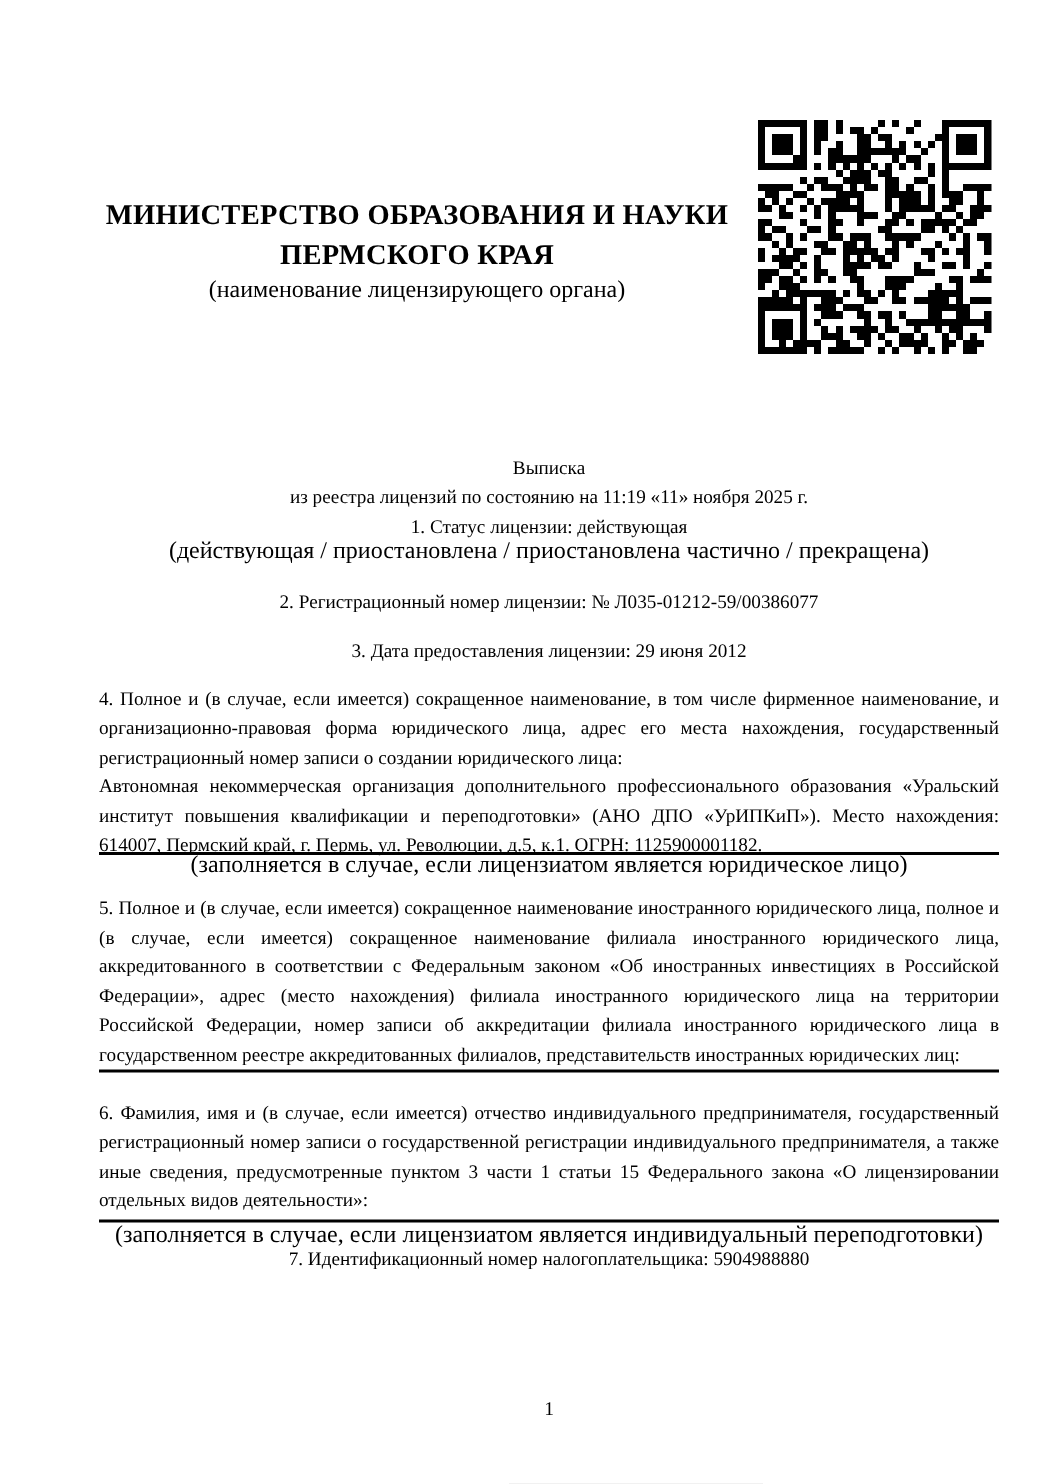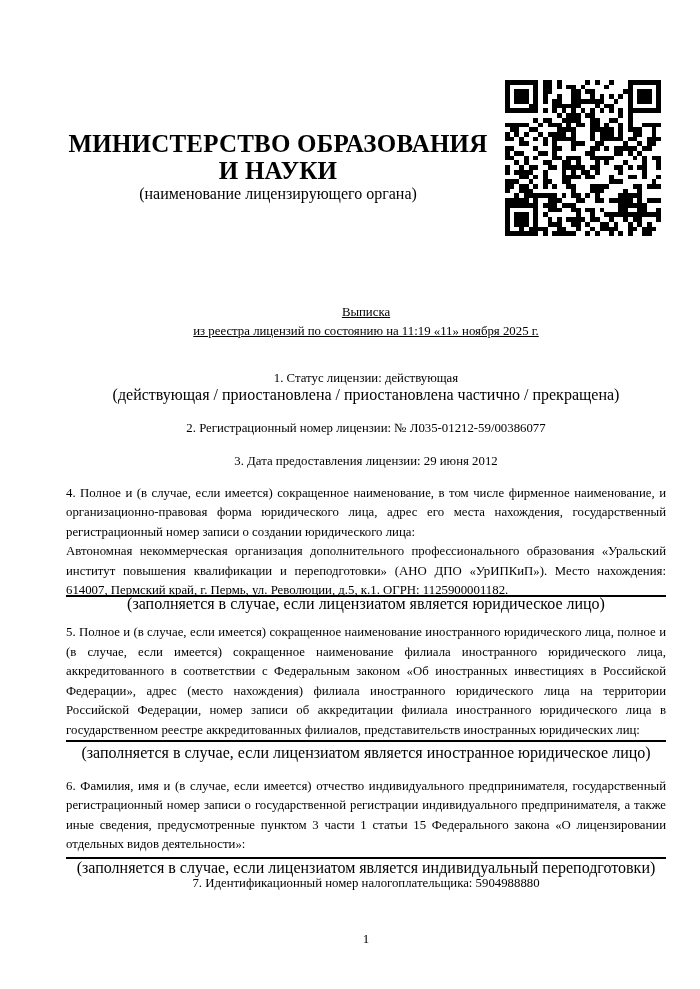--- a/index.html
+++ b/index.html
@@ -10,30 +10,30 @@
     color:#000;
     font-family:"Liberation Serif", serif;
     margin:0 auto;
     overflow:hidden;
   }
   
   .qr{position:absolute;top:80px;left:505px;width:156px;height:156px;}
   .qr svg{display:block;width:156px;height:156px;shape-rendering:crispEdges;}
   
   .header{position:absolute;top:130px;left:66px;width:424px;text-align:center;}
-  .ministry-line{font-size:25px;font-weight:700;line-height:27px;letter-spacing:.2px;}
+  .ministry-line{font-size:19px;font-weight:700;line-height:27px;letter-spacing:.2px;}
   .header .small-cap{margin-top:3px;}
   
   .small-cap{font-size:16px;line-height:13px;text-align:center;color:#000;}
   
   .content{
     position:absolute;top:303px;left:66px;width:600px;
     font-size:12.8px;line-height:19.4px;
   }
-  .doc-title{text-align:center;margin-bottom:27px;text-decoration:underline;}
+  .doc-title{text-align:center;}
   .line{text-align:center;white-space:nowrap;}
   .para{text-align:justify;}
   .para.h3{min-height:58px;}
   .para.h6{min-height:116px;}
   .para.h4{min-height:77px;}
   .rule{border-top:2px solid #000;height:0;}
   .rule.tight{margin-top:-5px;}
   .rule.flush{margin-top:0;}
   .rule.below{margin-top:2px;}
   .mt13{margin-top:13px;}
@@ -598,20 +598,21 @@
         <rect x="22" y="32" width="1" height="1"></rect>
         <rect x="24" y="32" width="1" height="1"></rect>
         <rect x="26" y="32" width="1" height="1"></rect>
         <rect x="29" y="32" width="1" height="1"></rect>
         <rect x="30" y="32" width="1" height="1"></rect>
       </svg>
   </div>
 
   <div class="header">
     <div class="ministry-line">МИНИСТЕРСТВО ОБРАЗОВАНИЯ И НАУКИ</div>
+    <div class="ministry-line">ПЕРМСКОГО КРАЯ</div>
     <div class="small-cap">(наименование лицензирующего органа)</div>
   </div>
 
   <div class="content">
 
     <div class="doc-title">
       <div>Выписка</div>
       <div>из реестра лицензий по состоянию на 11:19 «11» ноября 2025 г.</div>
     </div>
 
@@ -622,21 +623,20 @@
 
     <div class="line mt13">3. Дата предоставления лицензии: 29 июня 2012</div>
 
     <div class="para h3 mt13">4. Полное и (в случае, если имеется) сокращенное наименование, в том числе фирменное наименование, и организационно-правовая форма юридического лица, адрес его места нахождения, государственный регистрационный номер записи о создании юридического лица:</div>
     <div class="para h3">Автономная некоммерческая организация дополнительного профессионального образования «Уральский институт повышения квалификации и переподготовки» (АНО ДПО «УрИПКиП»). Место нахождения: 614007, Пермский край, г. Пермь, ул. Революции, д.5, к.1. ОГРН: 1125900001182.</div>
     <div class="rule tight"></div>
     <div class="small-cap">(заполняется в случае, если лицензиатом является юридическое лицо)</div>
 
     <div class="para h6 mt13">5. Полное и (в случае, если имеется) сокращенное наименование иностранного юридического лица, полное и (в случае, если имеется) сокращенное наименование филиала иностранного юридического лица, аккредитованного в соответствии с Федеральным законом «Об иностранных инвестициях в Российской Федерации», адрес (место нахождения) филиала иностранного юридического лица на территории Российской Федерации, номер записи об аккредитации филиала иностранного юридического лица в государственном реестре аккредитованных филиалов, представительств иностранных юридических лиц:</div>
     <div class="rule flush"></div>
-    <div class="small-cap cap-pad4">(заполняется в случае, если лицензиатом является иностранное юридическое лицо)</div>
 
     <div class="para h4 mt18">6. Фамилия, имя и (в случае, если имеется) отчество индивидуального предпринимателя, государственный регистрационный номер записи о государственной регистрации индивидуального предпринимателя, а также иные сведения, предусмотренные пунктом 3 части 1 статьи 15 Федерального закона «О лицензировании отдельных видов деятельности»:</div>
     <div class="rule below"></div>
     <div class="small-cap cap-pad">(заполняется в случае, если лицензиатом является индивидуальный переподготовки)</div>
 
     <div class="line mt20">7. Идентификационный номер налогоплательщика: 5904988880</div>
 
   </div>
 
   <div class="page-number">1</div>

